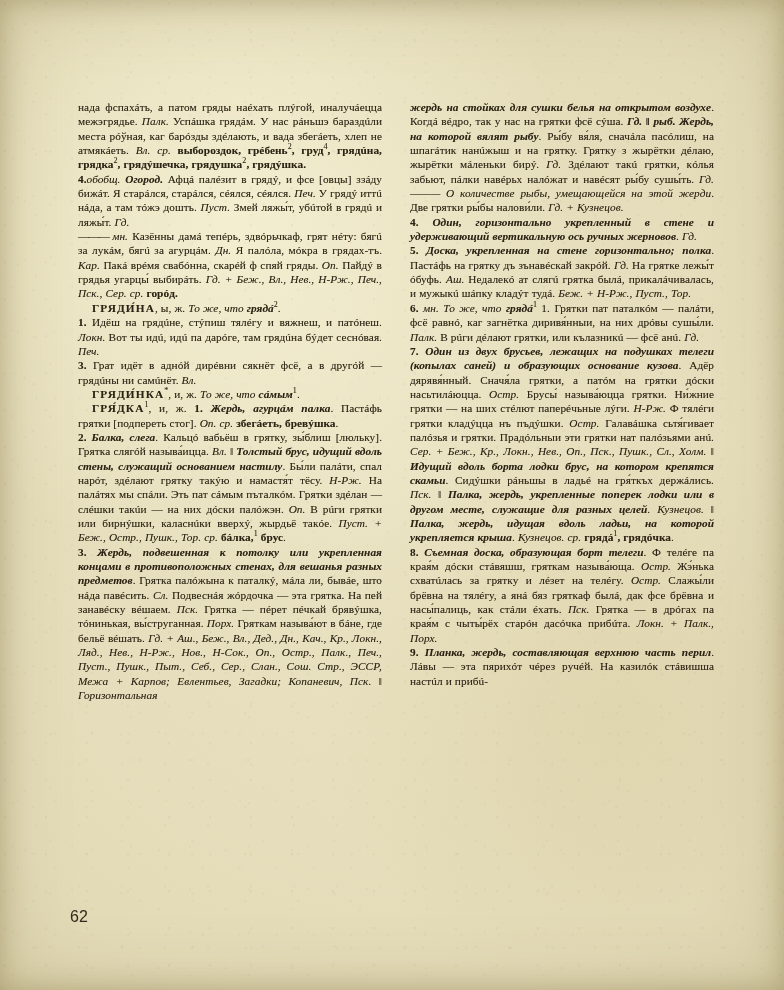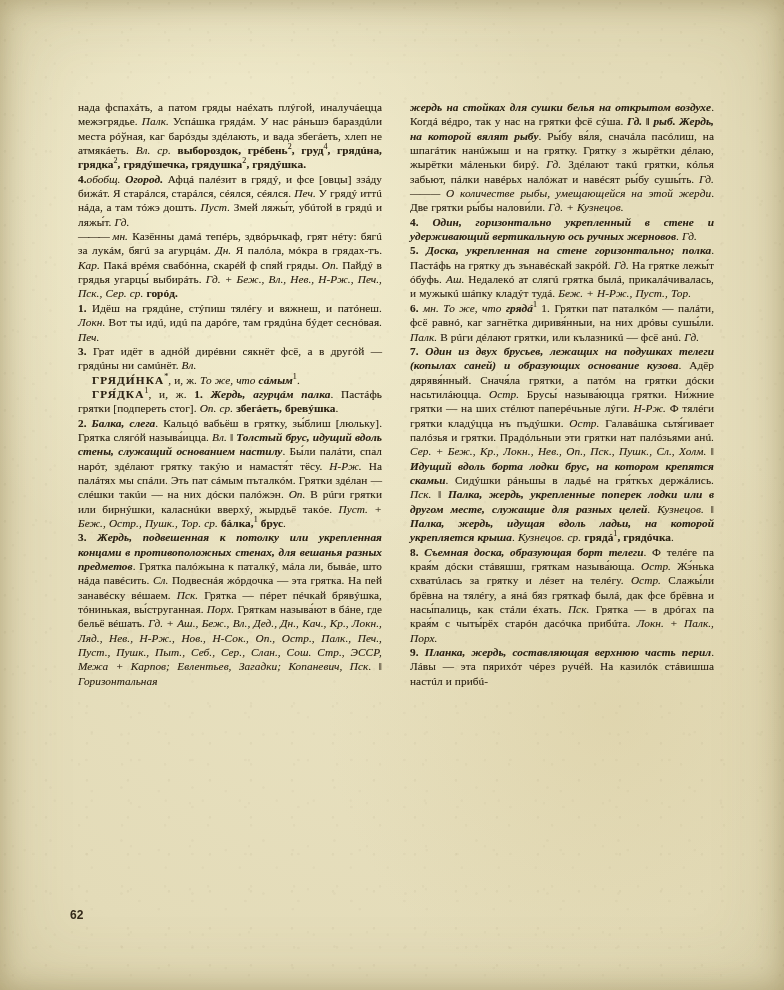--- a/index.html
+++ b/index.html
@@ -93,38 +93,38 @@
   .bold { font-weight: bold; }
   .it   { font-style: italic; }
   .bi   { font-weight: bold; font-style: italic; }
   .sup  { font-size: 8px; vertical-align: super; line-height: 0; }
   .dash { letter-spacing: -1px; }
 
   #folio {
     position: absolute;
     left: 70px;
     top: 908px;
-    font-size: 12px;
+    font-size: 16px;
     font-family: "Liberation Sans", sans-serif;
     color: #33291a;
     z-index: 2;
-    font-weight: bold;
   }
 </style>
 </head>
 <body>
 
 <div id="page">
 
   <div id="columns">
 
     <div class="column col-left">
         <p class="para"><span>нада фспахáть, а патом гряды наéхать плýгой, иналучáецца межэгрядье. </span><span class="it">Палк.</span><span> Успáшка грядáм. У нас рáньшэ бараздúли места рóўная, каг барóзды здéлають, и вада збегáеть, хлеп не атмякáеть. </span><span class="it">Вл. ср. </span><span class="bold">выбороздок, грéбень</span><sup class="sup">2</sup><span class="bold">, груд</span><sup class="sup">4</sup><span class="bold">, грядúна, грядка</span><sup class="sup">2</sup><span class="bold">, грядýшечка, грядушка</span><sup class="sup">2</sup><span class="bold">, грядýшка.</span></p>
         <p class="para"><span class="bold">4.</span><span class="it">обобщ. </span><span class="bi">Огород. </span><span>Афцá палéзит в грядý, и фсе [овцы] ззáду бижáт. Я старáлся, старáлся, сéялся, сéялся. </span><span class="it">Печ.</span><span> У грядý иттú нáда, а там тóжэ дошть. </span><span class="it">Пуст.</span><span> Змей ляжы́т, убúтой в грядú и ляжы́т. </span><span class="it">Гд.</span></p>
         <p class="para"><span class="dash">——— </span><span class="it">мн. </span><span>Казённы дамá тепéрь, здвóрьчкаф, грят нéту: бягú за лукáм, бягú за агурцáм. </span><span class="it">Дн.</span><span> Я палóла, мóкра в грядах-тъ. </span><span class="it">Кар.</span><span> Пакá врéмя свабóнна, скарéй ф спяй гряды. </span><span class="it">Оп.</span><span> Пайдý в грядья угарцы́ выбирáть. </span><span class="it">Гд. + Беж., Вл., Нев., Н-Рж., Печ., Пск., Сер. ср. </span><span class="bold">горóд.</span></p>
+        <p class="para indent"><span class="hw">ГРЯДИ́НА</span><span>, ы, ж. </span><span class="it">То же, что </span><span class="bi">грядá</span><sup class="sup">2</sup><span>.</span></p>
         <p class="para"><span class="bold">1.</span><span> Идёш на грядúне, стýпиш тялéгу и вяжнеш, и патóнеш. </span><span class="it">Локн.</span><span> Вот ты идú, идú па дарóге, там грядúна бýдет сеснóвая. </span><span class="it">Печ.</span></p>
         <p class="para"><span class="bold">3.</span><span> Грат идёт в аднóй дирéвни сякнёт фсё, а в другóй — грядúны ни самúнёт. </span><span class="it">Вл.</span></p>
         <p class="para indent"><span class="hw">ГРЯДИ́НКА</span><sup class="sup">*</sup><span>, и, ж. </span><span class="it">То же, что </span><span class="bi">сáмым</span><sup class="sup">1</sup><span>.</span></p>
         <p class="para indent"><span class="hw">ГРЯ́ДКА</span><sup class="sup">1</sup><span>, и, ж. </span><span class="bold">1. </span><span class="bi">Жердь, агурцáм палка</span><span>. Пастáфь грятки [подпереть стог]. </span><span class="it">Оп. ср. </span><span class="bold">збегáеть, бревýшка</span><span>.</span></p>
         <p class="para"><span class="bold">2. </span><span class="bi">Балка, слега</span><span>. Кальцó вабьёш в грятку, зы́блиш [люльку]. Грятка слягóй называ́ицца. </span><span class="it">Вл. ‖ </span><span class="bi">Толстый брус, идущий вдоль стены, служащий основанием настилу</span><span>. Бы́ли палáти, спал нарóт, здéлают грятку такýю и намастя́т тёсу. </span><span class="it">Н-Рж.</span><span> На палáтях мы спáли. Эть пат сáмым пъталкóм. Грятки здéлан — слéшки такúи — на них дóски палóжэн. </span><span class="it">Оп.</span><span> В рúги грятки или бирнýшки, каласнúки вверхý, жырдьё такóе. </span><span class="it">Пуст. + Беж., Остр., Пушк., Тор. ср. </span><span class="bold">бáлка,</span><sup class="sup">1</sup><span class="bold"> брус</span><span>.</span></p>
         <p class="para"><span class="bold">3. </span><span class="bi">Жердь, подвешенная к потолку или укрепленная концами в противоположных стенах, для вешанья разных предметов</span><span>. Грятка палóжына к паталкý, мáла ли, бывáе, што нáда павéсить. </span><span class="it">Сл.</span><span> Подвеснáя жóрдочка — эта грятка. На пей занавéску вéшаем. </span><span class="it">Пск.</span><span> Грятка — пéрет пéчкай брявýшка, тóнинькая, вы́струганная. </span><span class="it">Порх.</span><span> Гряткам называ́ют в бáне, где бельё вéшать. </span><span class="it">Гд. + Аш., Беж., Вл., Дед., Дн., Кач., Кр., Локн., Ляд., Нев., Н-Рж., Нов., Н-Сок., Оп., Остр., Палк., Печ., Пуст., Пушк., Пыт., Себ., Сер., Слан., Сош. Стр., ЭССР, Межа + Карпов; Евлентьев, Загадки; Копаневич, Пск. ‖ Горизонтальная</span></p>
       </div>
 
     <div class="column col-right">
         <p class="para"><span class="bi">жердь на стойках для сушки белья на открытом воздухе</span><span>. Когдá вéдро, так у нас на грятки фсё сýша. </span><span class="bi">Гд. ‖ рыб. Жердь, на которой вялят рыбу</span><span>. Ры́бу вя́ля, сначáла пасóлиш, на шпагáтик нанúжыш и на грятку. Грятку з жырётки дéлаю, жырётки мáленьки бирý. </span><span class="it">Гд.</span><span> Здéлают такú грятки, кóлья забьют, пáлки навéрьх налóжат и навéсят ры́бу сушы́ть. </span><span class="it">Гд. ——— О количестве рыбы, умещающейся на этой жерди</span><span>. Две грятки ры́бы налови́ли. </span><span class="it">Гд. + Кузнецов.</span></p>

